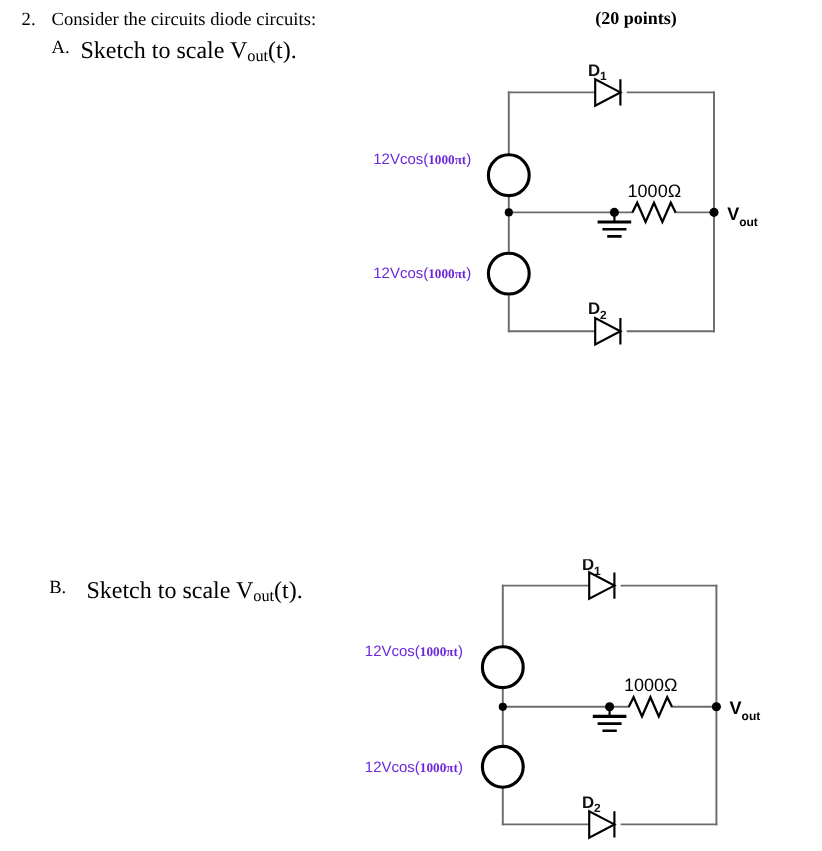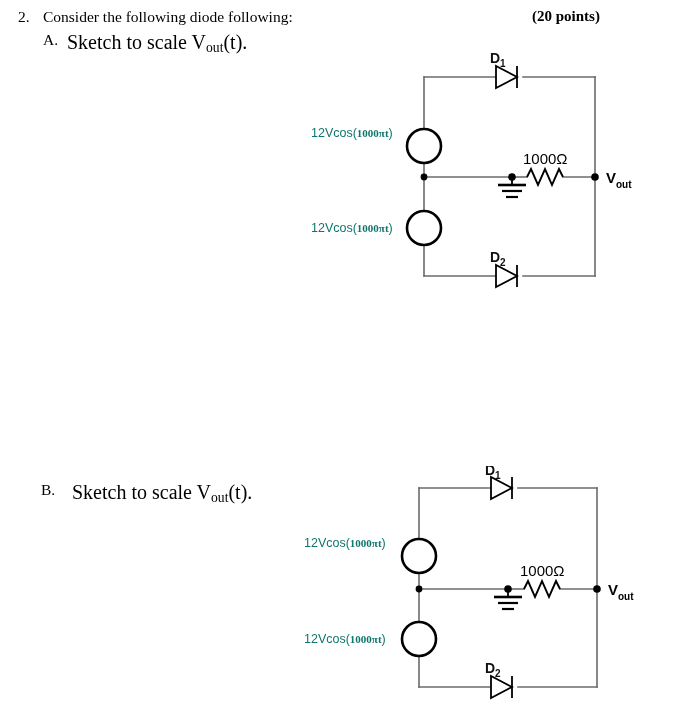--- a/index.html
+++ b/index.html
@@ -33,21 +33,21 @@
   .q-text {
     position: absolute;
     left: 43px;
     top: 8px;
     font-size: 15.5px;
     font-family: "Liberation Serif", serif;
     white-space: nowrap;
   }
   .q-points {
     position: absolute;
-    left: 532px;
+    left: 496px;
     top: 8px;
     font-size: 15px;
     font-weight: bold;
     font-family: "Liberation Serif", serif;
     white-space: nowrap;
   }
   .part-letter {
     position: absolute;
     font-size: 15.5px;
     font-family: "Liberation Serif", serif;
@@ -70,35 +70,35 @@
   .circuit svg {
     display: block;
   }
 
   
   .src-label {
     position: absolute;
     font-family: "Liberation Sans", sans-serif;
     font-size: 12.5px;
     white-space: nowrap;
-    color: #0f766e;
+    color: #6d28d9;
   }
   .src-label .small {
     font-family: "Liberation Serif", serif;
     font-size: 11px;
     font-weight: bold;
   }
 </style>
 </head>
 <body>
 
 <div class="page">
 
   <span class="q-number">2.</span>
-  <span class="q-text">Consider the following diode following:</span>
+  <span class="q-text">Consider the circuits diode circuits:</span>
   <span class="q-points">(20 points)</span>
 
   <span class="part-letter" style="left:43px; top:31px;">A.</span>
   <span class="part-text" style="left:67px; top:31px;"><span>Sketch to scale V</span><span class="sub">out</span><span>(t).</span></span>
 
   <div class="circuit" style="left:395px; top:52px;">
     <svg width="270" height="245" viewBox="0 0 270 245" xmlns="http://www.w3.org/2000/svg">
       <g fill="none" stroke="#6b6b6b" stroke-width="1.6" stroke-linecap="square">
 
         <path d="M29 25 L29 78"></path>

